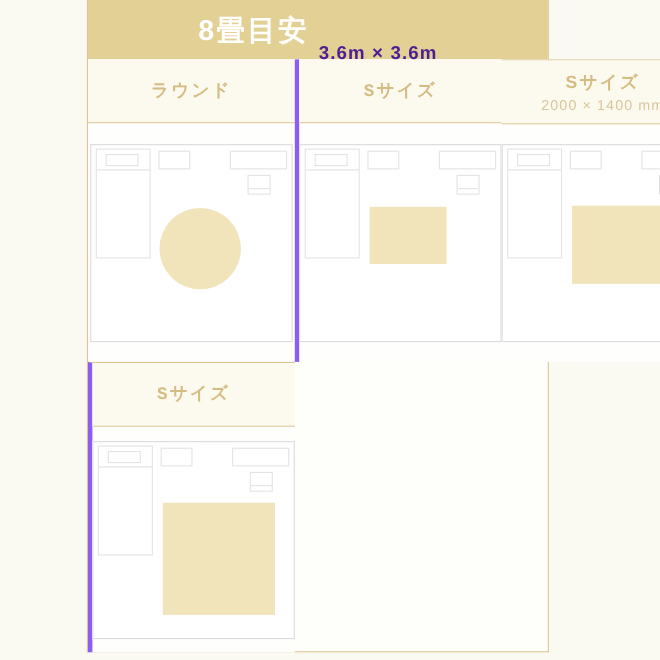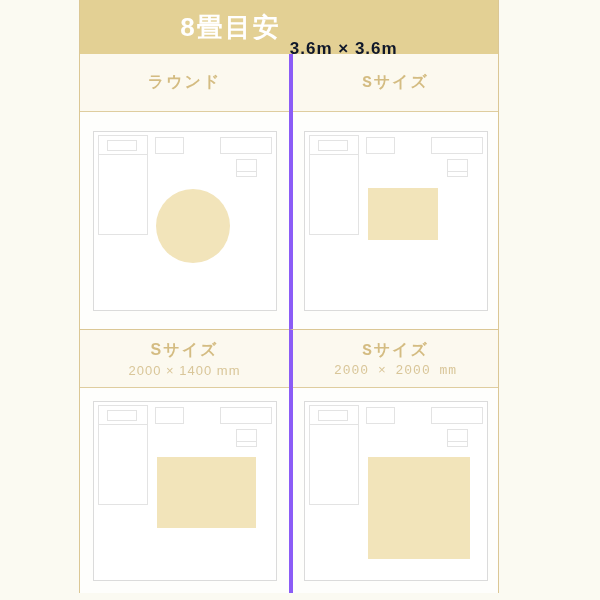--- a/index.html
+++ b/index.html
@@ -21,26 +21,26 @@
   .band{
     height:54px;
     background:#E3D094;
     display:flex;align-items:center;justify-content:center;
     gap:9px;
   }
   .band .title{
     color:#FFFFFF;font-size:26px;font-weight:bold;letter-spacing:2px;
   }
   .band .subtitle{
-    color:#0f172a;font-size:17px;font-weight:bold;letter-spacing:1px;
+    color:#4c1d95;font-size:17px;font-weight:bold;letter-spacing:1px;
     position:relative;top:2px;margin-top:39px;
   }
   .grid{
     display:grid;
-    grid-template-columns:1fr 1fr;
+    grid-template-columns:1fr 1fr 1fr;
     grid-template-rows:275px 264px;
   }
   .cell{box-sizing:border-box;background:#FEFEFC;}
   .cell.right{border-left:4px solid #8b5cf6;font-family:Liberation Mono, monospace;}
   .cell.bottom{border-top:1px solid #DBC795;}
   .cell-header{
     height:58px;box-sizing:border-box;
     background:#FCF9EF;
     border-bottom:1px solid #DFCD9F;
     display:flex;flex-direction:column;align-items:center;justify-content:center;
@@ -148,21 +148,20 @@
               <span class="chair-line"></span>
             </div>
           <div class="rug" style="left: 63px; top: 55px; width: 99px; height: 71px;"></div>
         </div>
       </div>
     </div>
 
     <div class="cell right bottom">
       <div class="cell-header">
         <div class="cell-title">Sサイズ</div>
-        <div class="cell-dims">2000 × 2000 mm</div>
       </div>
       <div class="room-area">
         <div class="room">
           <div class="furn headboard"></div>
           <div class="furn pillow"></div>
           <div class="furn bed-body"></div>
           <div class="furn side-table"></div>
           <div class="furn desk"></div>
           <div class="furn chair">
               <span class="chair-line"></span>

